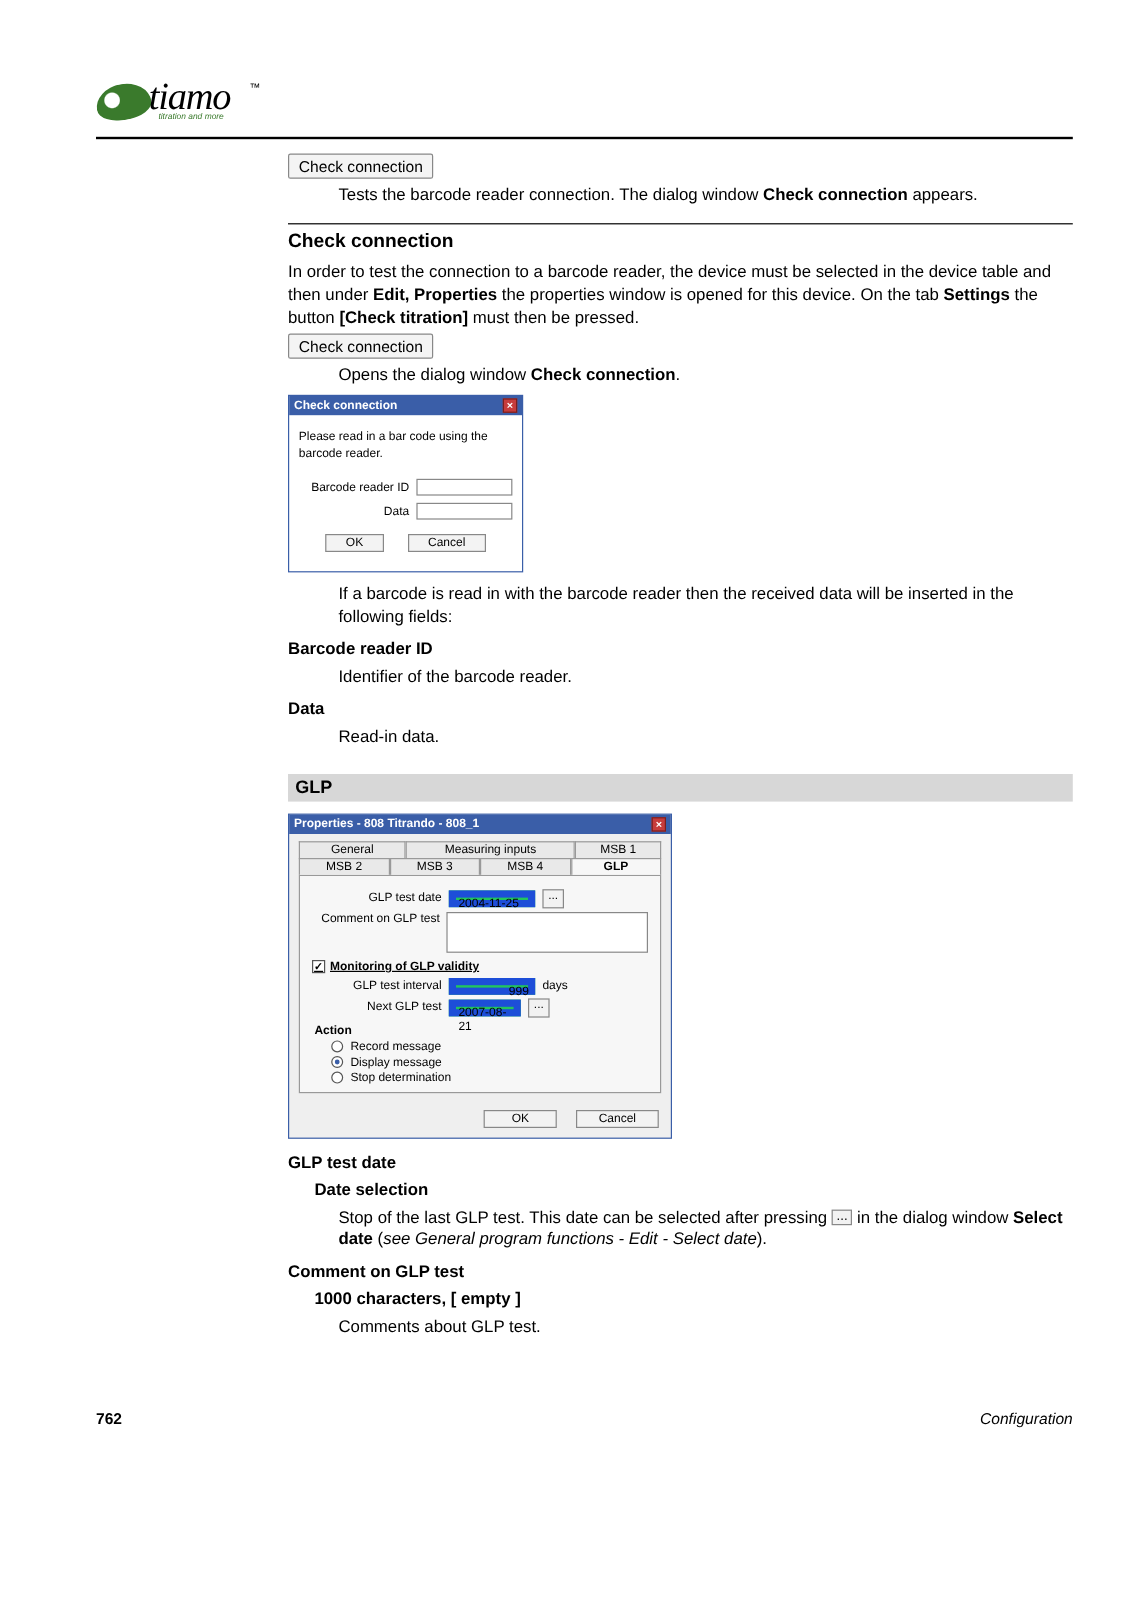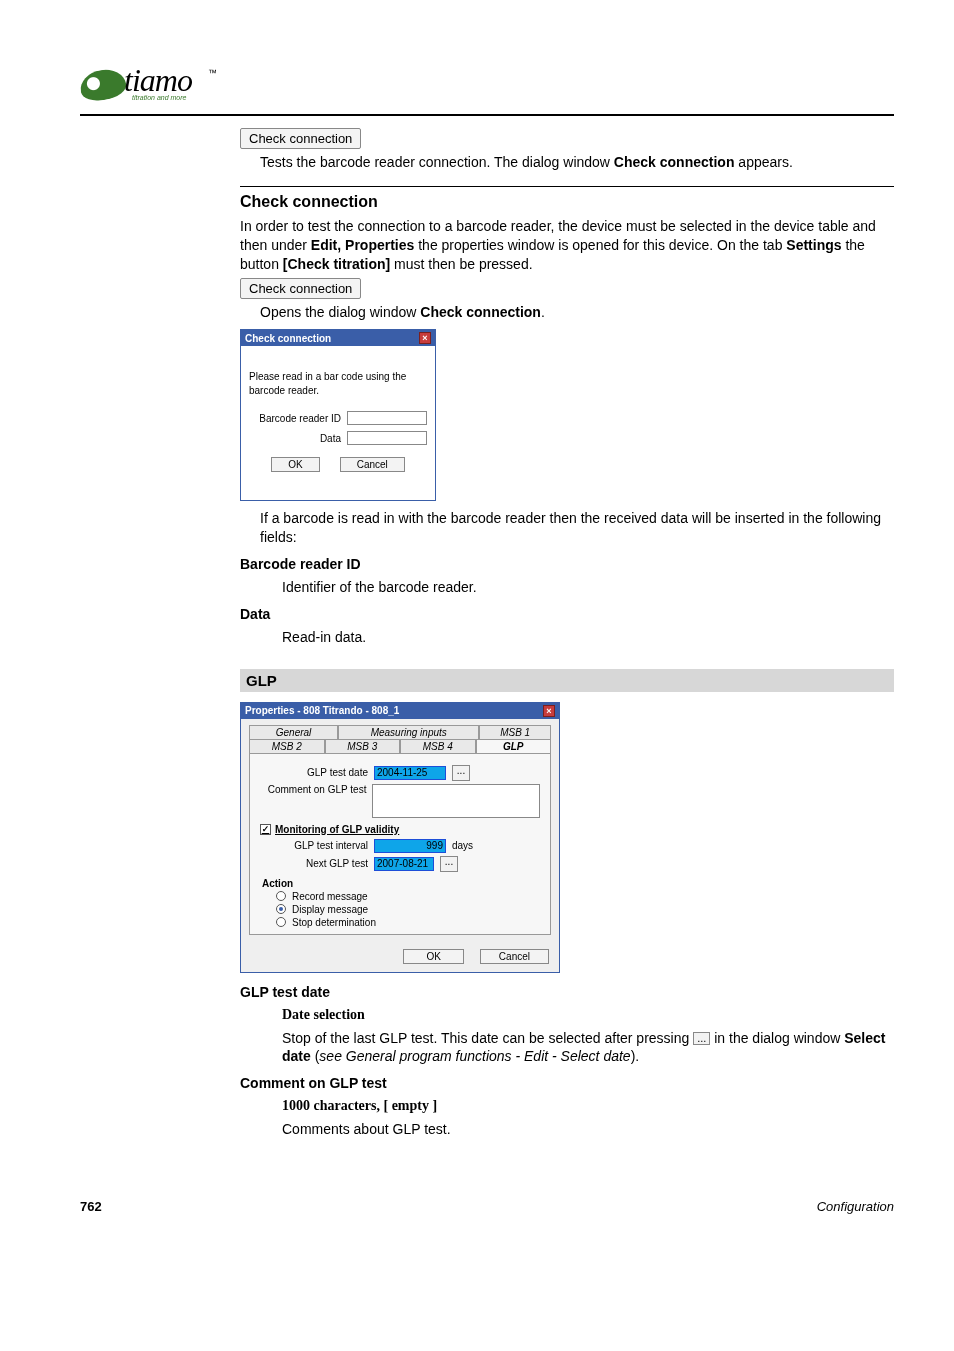--- a/index.html
+++ b/index.html
@@ -70,21 +70,21 @@
   }
   .btn-img {
     display: inline-block;
     border: 1px solid #888;
     background: #f4f4f4;
     padding: 2px 8px;
     font-size: 13px;
     border-radius: 2px;
   }
   .block-indent {
-    margin-left: 20px;
+    margin-left: 42px;
   }
   p { margin: 4px 0; line-height: 1.35; }
   .hr-thin {
     border: 0;
     border-top: 1px solid #000;
     margin: 14px 0 6px 0;
   }
   .section-title {
     font-weight: bold;
     font-size: 16px;
@@ -121,21 +121,21 @@
     background: #c73c3c;
     color: #fff;
     width: 12px;
     height: 12px;
     text-align: center;
     line-height: 11px;
     font-size: 9px;
     border: 1px solid #7a1f1f;
     font-weight: bold;
   }
-  .dlg-body { padding: 22px 8px; }
+  .dlg-body { padding: 10px 8px; }
   .dlg-row {
     display: flex;
     align-items: center;
     justify-content: flex-end;
     gap: 6px;
     margin: 6px 0;
   }
   .dlg-lbl { font-size: 10px; text-align: right; flex: 0 0 auto; }
   .dlg-input {
     border: 1px solid #888;
@@ -166,21 +166,20 @@
   .dlg2-body { padding: 6px 8px; }
   .tabsrow { display: flex; }
   .tab {
     border: 1px solid #999;
     border-bottom: none;
     padding: 1px 0;
     text-align: center;
     background: #e9e9e9;
     font-size: 10px;
     flex: 1;
-    font-style: italic;
   }
   .tab.sel {
     background: #f7f7f7;
     font-weight: bold;
   }
   .tab-panel {
     border: 1px solid #999;
     background: #f7f7f7;
     padding: 8px 10px 4px 10px;
   }
@@ -189,22 +188,22 @@
     align-items: center;
     gap: 6px;
     margin: 3px 0;
   }
   .form-lbl {
     width: 108px;
     text-align: right;
     font-size: 10px;
   }
   .txt {
-    border: 1px solid #1d4ed8;
-    background: #0ea5e9;
+    border: 6px solid #1d4ed8;
+    background: #22c55e;
     height: 14px;
     font-size: 10px;
     padding: 0 2px;
   }
   .dots-btn {
     border: 1px solid #888;
     width: 18px;
     height: 16px;
     background: #f2f2f2;
     text-align: center;
@@ -261,22 +260,21 @@
     justify-content: flex-end;
     gap: 16px;
     padding: 8px 10px;
   }
   .def-term {
     font-weight: bold;
     margin: 8px 0 0 0;
   }
   .def-sub {
     font-weight: bold;
-    margin-left: 42px;
-    font-family: Liberation Serif, serif;
+    margin-left: 22px;
   }
   .def-body {
     margin-left: 42px;
   }
   .small-dots {
     display: inline-block;
     border: 1px solid #888;
     padding: 0 3px;
     font-size: 11px;
     line-height: 11px;

